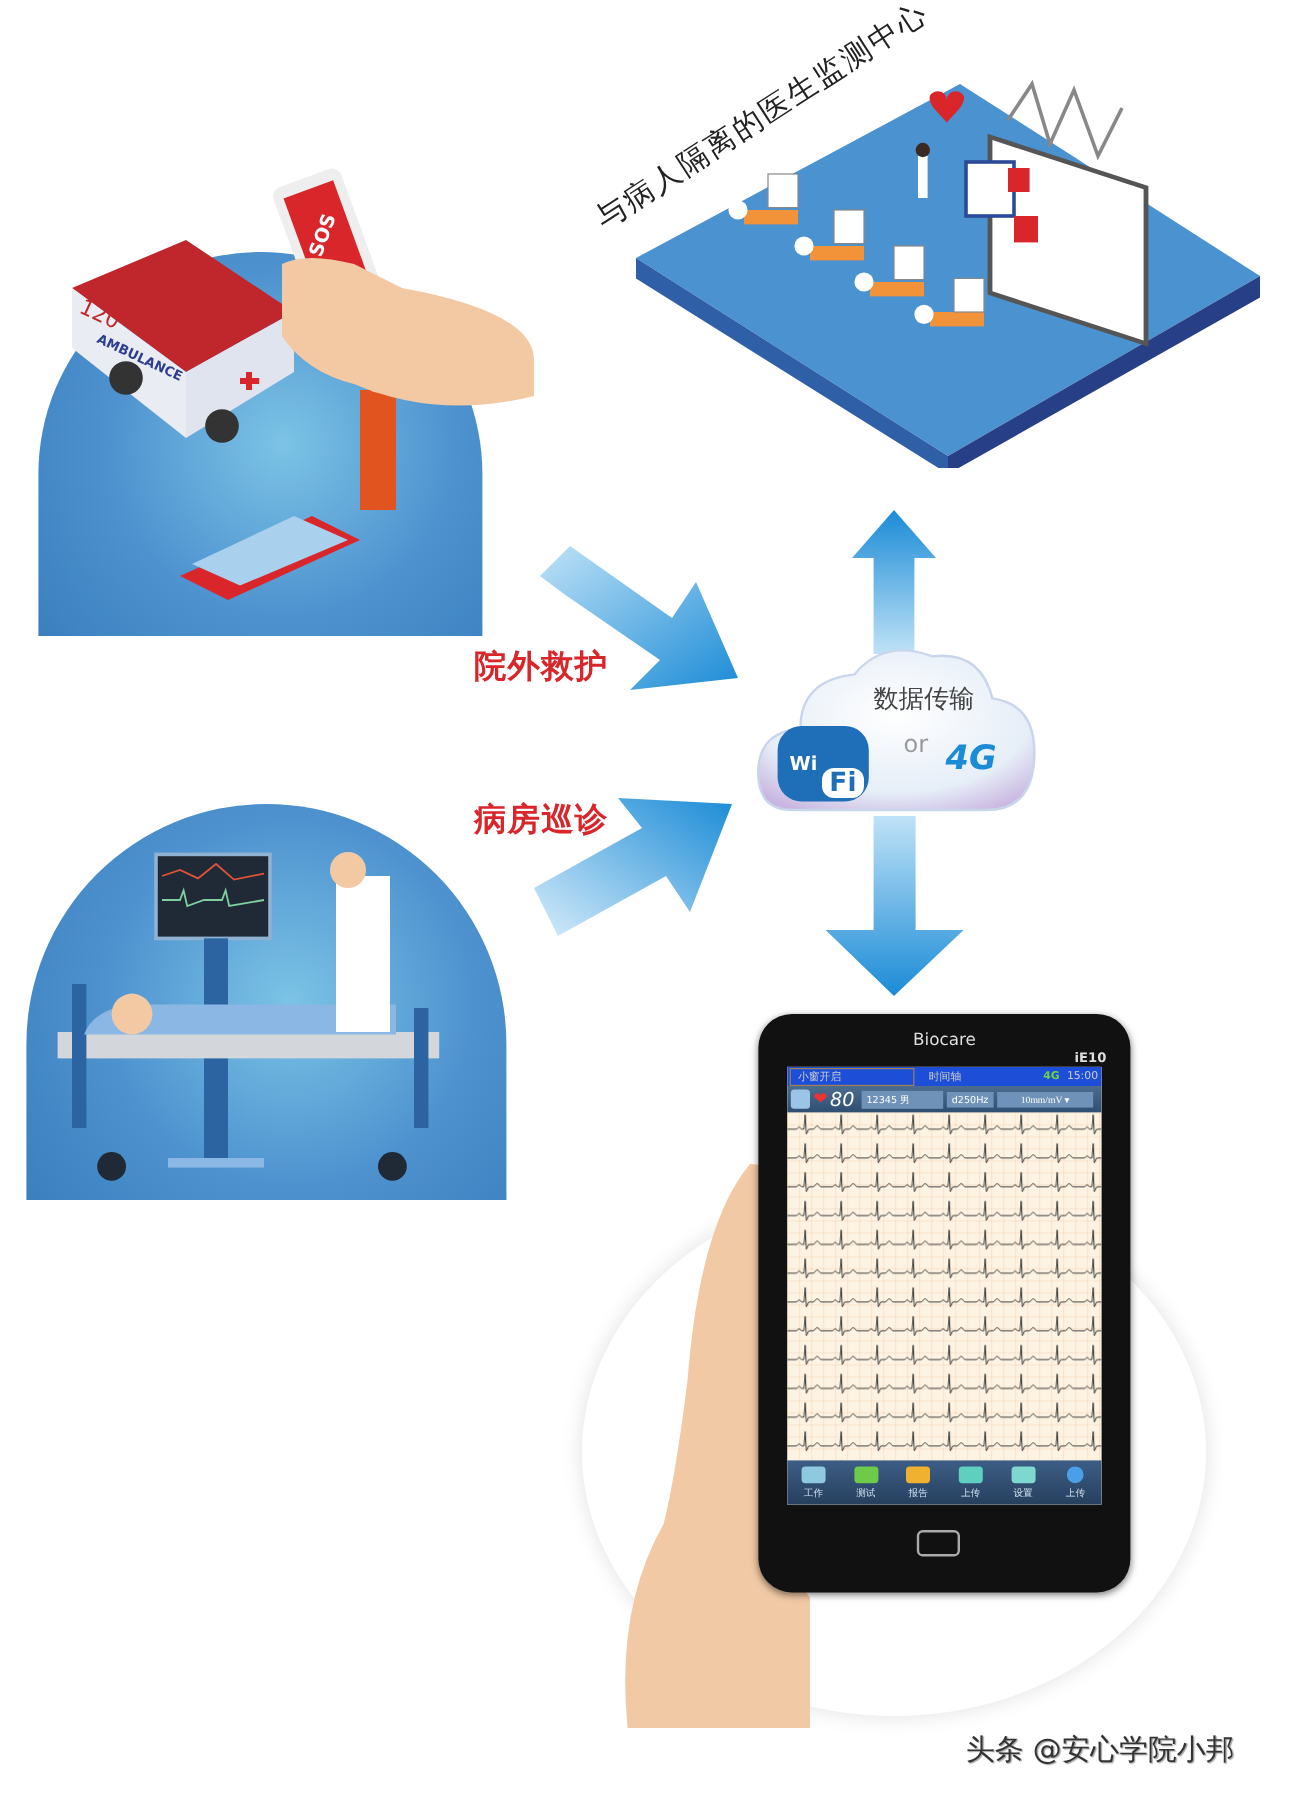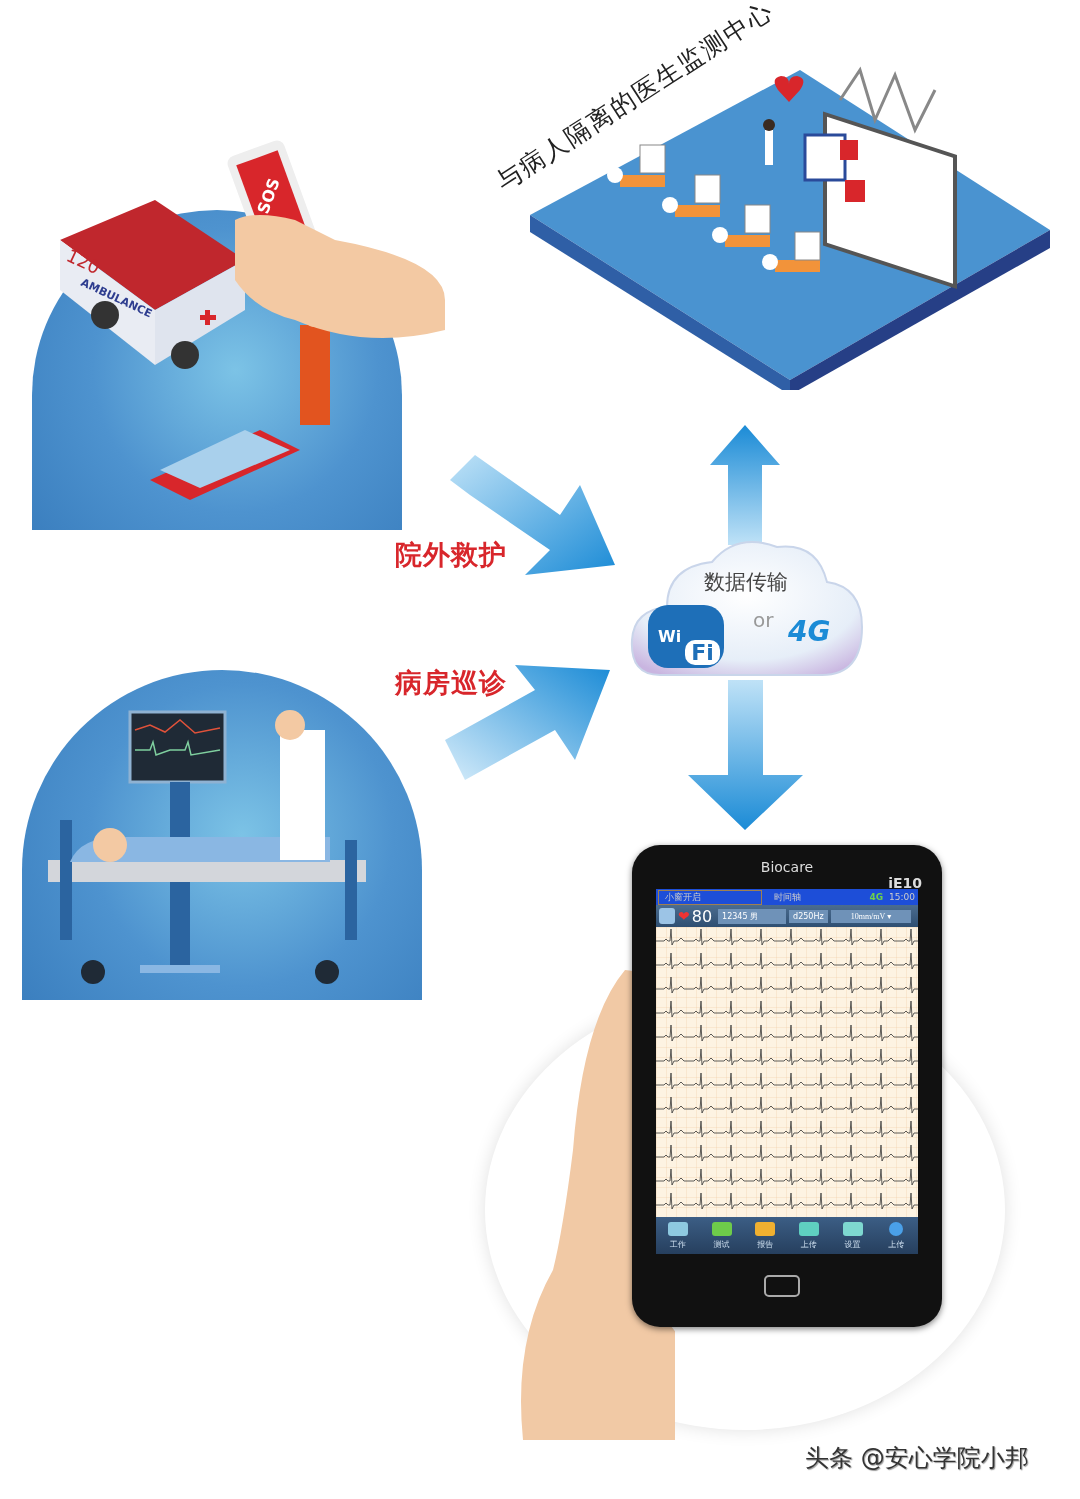--- a/index.html
+++ b/index.html
@@ -138,50 +138,50 @@
   <svg width="240" height="155" viewBox="0 0 240 155" style="position:absolute;left:0;top:0;">
     <defs>
         <radialGradient id="cg" cx="0.5" cy="0.4" r="0.7">
           <stop offset="0" stop-color="#ffffff"></stop>
           <stop offset="0.7" stop-color="#e6eef8"></stop>
           <stop offset="1" stop-color="#c9b5e0"></stop>
         </radialGradient>
       </defs>
     <path d="M30,145 q-30,0 -28,-35 q2,-30 35,-33 q0,-40 45,-45 q25,-30 65,-15 q40,-5 50,35 q35,5 35,45 q0,48 -40,48z" fill="url(#cg)" stroke="#c9d5ea" stroke-width="2"></path>
   </svg>
-  <div class="abs cloud-text" style="left:74px;top:38px;">数据传输</div>
+  <div class="abs cloud-text" style="left:98px;top:38px;">数据传输</div>
   <div class="abs" style="left:18px;top:75px;display:flex;align-items:center;background:#1e6fb8;border-radius:20px;padding:3px 4px 3px 10px;">
     <span style="color:#fff;font-weight:bold;font-size:16px;margin-right:4px;">Wi</span>
     <span style="color:#1e6fb8;background:#fff;font-weight:bold;font-size:22px;border-radius:10px;padding:0 6px;margin-top:32px;">Fi</span>
   </div>
   <div class="abs" style="left:123px;top:78px;font-size:20px;color:#999;">or</div>
   <div class="abs" style="left:158px;top:85px;font-size:28px;font-weight:bold;font-style:italic;color:#1b8bd6;">4G</div>
 </div>
 
 <div class="abs" style="left:485px;top:990px;width:520px;height:440px;border-radius:50%;background:#fff;box-shadow:0 0 18px rgba(0,0,0,.12);"></div>
 
 <svg class="abs" style="left:505px;top:960px;" width="170" height="480" viewBox="0 0 170 480">
   <path d="M120,10 q30,0 28,60 l-10,160 q-10,100 40,150 l0,100 l-160,0 q-10,-100 30,-170 q10,-40 20,-120 q10,-130 52,-180z" fill="#f1c9a5"></path>
 </svg>
 
 <div class="abs tablet" style="left:632px;top:845px;width:310px;height:482px;">
   <div class="abs" style="left:0;right:0;top:14px;text-align:center;color:#ddd;font-size:14px;">Biocare</div>
-  <div class="abs" style="right:20px;top:30px;color:#ddd;font-size:14px;font-weight:bold;">iE10</div>
+  <div class="abs" style="right:20px;top:30px;color:#ddd;font-size:11px;font-weight:bold;">iE10</div>
 
   <div class="abs screen" style="left:24px;top:44px;width:262px;height:365px;overflow:hidden;">
     <div class="abs statusbar" style="left:0;top:0;width:262px;height:16px;display:flex;align-items:center;">
       <span style="border:1px solid #a08050;padding:0 6px;width:90px;margin-left:2px;">小窗开启</span>
       <span style="margin-left:12px;">时间轴</span>
       <span style="margin-left:auto;color:#6fd24a;font-weight:bold;">4G</span>
       <span style="margin:0 3px 0 6px;">15:00</span>
     </div>
     <div class="abs hdr" style="left:0;top:16px;width:262px;height:22px;display:flex;align-items:center;font-size:8px;">
       <span style="width:16px;height:16px;background:#9cc4e6;border-radius:3px;margin:0 3px;"></span>
       <span style="color:#e33;font-size:14px;">❤</span>
-      <span style="font-size:16px;margin:0 6px 0 2px;">80</span>
+      <span style="font-size:16px;margin:0 6px 0 2px;font-style:italic;">80</span>
       <span style="background:#6f92b8;padding:2px 4px;width:60px;">12345  男</span>
       <span style="background:#6f92b8;padding:2px 4px;margin-left:3px;">d250Hz</span>
       <span style="background:#6f92b8;padding:2px 20px;margin-left:3px;font-family:Liberation Serif, serif;">10mm/mV ▾</span>
     </div>
     <svg class="abs" style="left:0;top:38px;" width="262" height="290" viewBox="0 0 262 290">
       <defs>
         <pattern id="grid" width="10" height="10" patternUnits="userSpaceOnUse">
             <path d="M10 0 L0 0 0 10" fill="none" stroke="#efc9a0" stroke-width="0.6"></path>
           </pattern>
         <pattern id="beat" width="30" height="24" patternUnits="userSpaceOnUse">

